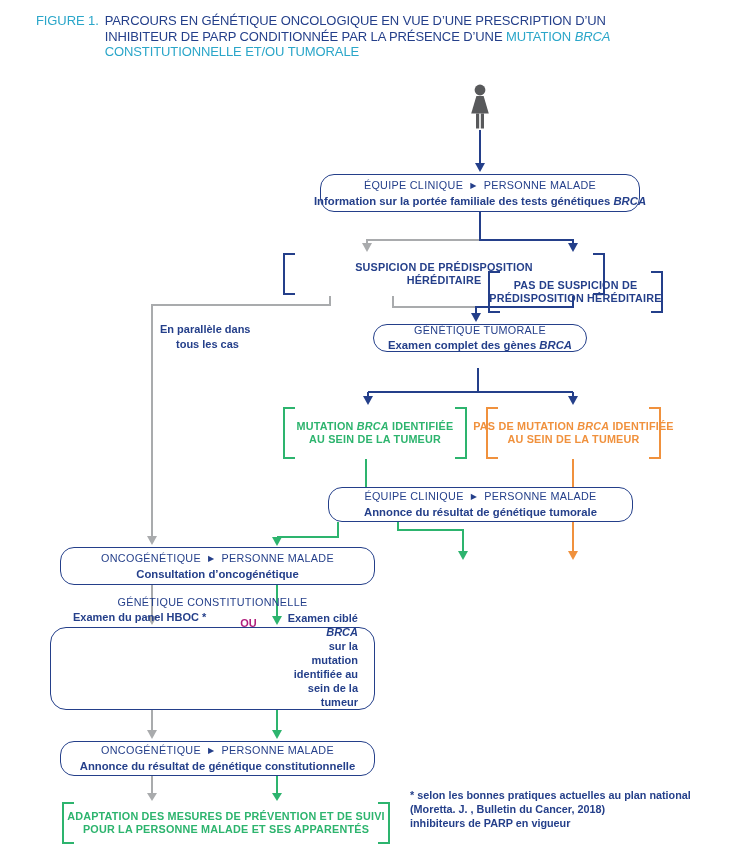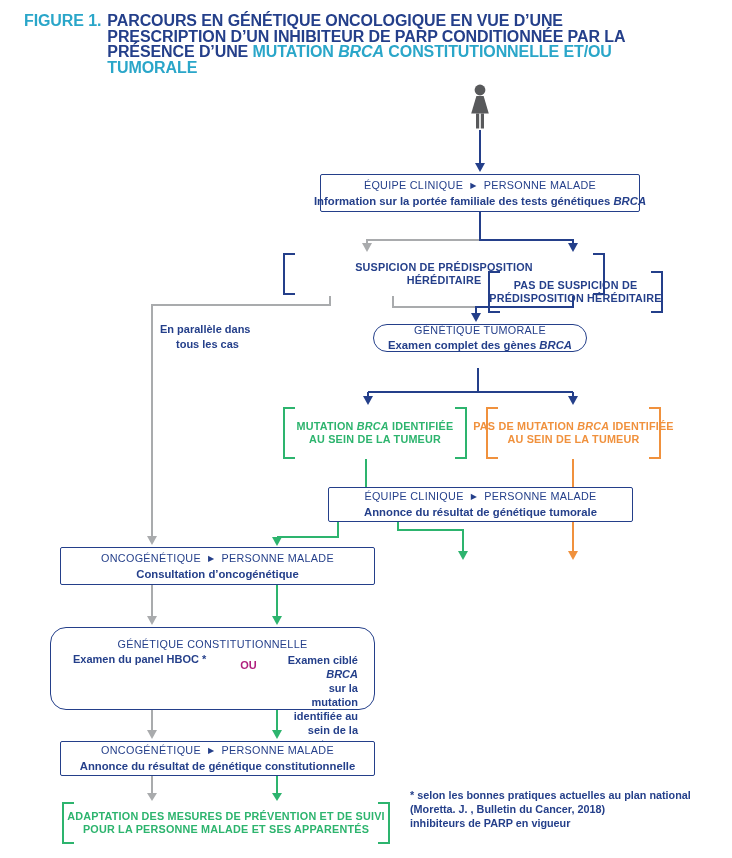--- a/index.html
+++ b/index.html
@@ -4,36 +4,36 @@
 <style>
   :root{
     --navy:#243f8a; --cyan:#2aa6c9; --green:#2db46e; --orange:#f0913d;
     --grey:#a9abad; --magenta:#b01e7d; --person:#58595b; --bg:#ffffff;
   }
   html,body{margin:0;padding:0;background:#fff;}
   body{font-family:"Liberation Sans",sans-serif;}
   .canvas{position:relative;width:732px;height:858px;background:var(--bg);overflow:hidden;}
 
   
-  .title{position:absolute;left:24px;top:13px;display:flex;font-weight:bold;font-size:16px;line-height:15.5px;letter-spacing:-0.1px;}
+  .title{position:absolute;left:36px;top:13px;display:flex;font-weight:normal;font-size:13px;line-height:15.5px;letter-spacing:-0.1px;}
   .title .fig{color:var(--cyan);white-space:nowrap;margin-right:6px;}
   .title .ttext{width:560px;color:var(--navy);}
   .title .hl{color:var(--cyan);}
 
   
   svg.lines{position:absolute;left:0;top:0;}
   svg.lines path{fill:none;stroke-width:2px;stroke-linejoin:miter;}
   .p-navy{stroke:var(--navy);} .p-grey{stroke:var(--grey);}
   .p-green{stroke:var(--green);} .p-orange{stroke:var(--orange);}
   .f-navy{fill:var(--navy);} .f-grey{fill:var(--grey);}
   .f-green{fill:var(--green);} .f-orange{fill:var(--orange);}
 
   
   .node{position:absolute;background:#fff;border:1.6px solid var(--navy);display:flex;flex-direction:column;justify-content:center;align-items:center;text-align:center;color:var(--navy);box-sizing:border-box;}
-  .r10{border-radius:2px;} .r14{border-radius:14px;} .r16{border-radius:16px;}
+  .r10{border-radius:14px;} .r14{border-radius:14px;} .r16{border-radius:16px;}
   .actor{font-size:10.8px;letter-spacing:0.3px;line-height:13px;white-space:nowrap;}
   .actor .tri{font-size:8px;margin:0 7px;position:relative;top:-1px;}
   .action{font-weight:bold;font-size:11.3px;line-height:14px;margin-top:1px;white-space:nowrap;}
 
   
   .bracket{position:absolute;display:flex;flex-direction:column;justify-content:center;align-items:center;text-align:center;font-weight:bold;font-size:10.8px;line-height:13.5px;letter-spacing:0.2px;box-sizing:border-box;}
   .bracket::before,.bracket::after{content:"";position:absolute;top:0;bottom:0;width:10px;}
   .bracket::before{left:0;border:2px solid var(--bc);border-right:none;}
   .bracket::after{right:0;border:2px solid var(--bc);border-left:none;}
   .b-navy{--bc:var(--navy);color:var(--navy);}
@@ -136,21 +136,21 @@
     <div class="actor"><span>ÉQUIPE CLINIQUE</span><span class="tri">▶</span><span>PERSONNE MALADE</span></div>
     <div class="action">Annonce du résultat de génétique tumorale</div>
   </div>
 
   <div class="node r10" style="left:60px;top:547px;width:315px;height:38px">
     <div class="actor"><span>ONCOGÉNÉTIQUE</span><span class="tri">▶</span><span>PERSONNE MALADE</span></div>
     <div class="action">Consultation d’oncogénétique</div>
   </div>
 
 
-  <div class="node r16" style="left:50px;top:627px;width:325px;height:83px;justify-content:flex-start;padding-top:10px">
+  <div class="node r16" style="left:50px;top:627px;width:325px;height:83px;justify-content:flex-end;padding-top:10px">
     <div class="gc-title">GÉNÉTIQUE CONSTITUTIONNELLE</div>
     <div class="gc-row">
       <span>Examen du panel HBOC *</span>
       <span class="gc-ou">OU</span>
       <span class="gc-right"><span>Examen ciblé </span><i>BRCA</i><br><span>sur la mutation identifiée au</span><br><span>sein de la tumeur</span></span>
     </div>
   </div>
 
   <div class="node r10" style="left:60px;top:741px;width:315px;height:35px">
     <div class="actor"><span>ONCOGÉNÉTIQUE</span><span class="tri">▶</span><span>PERSONNE MALADE</span></div>

